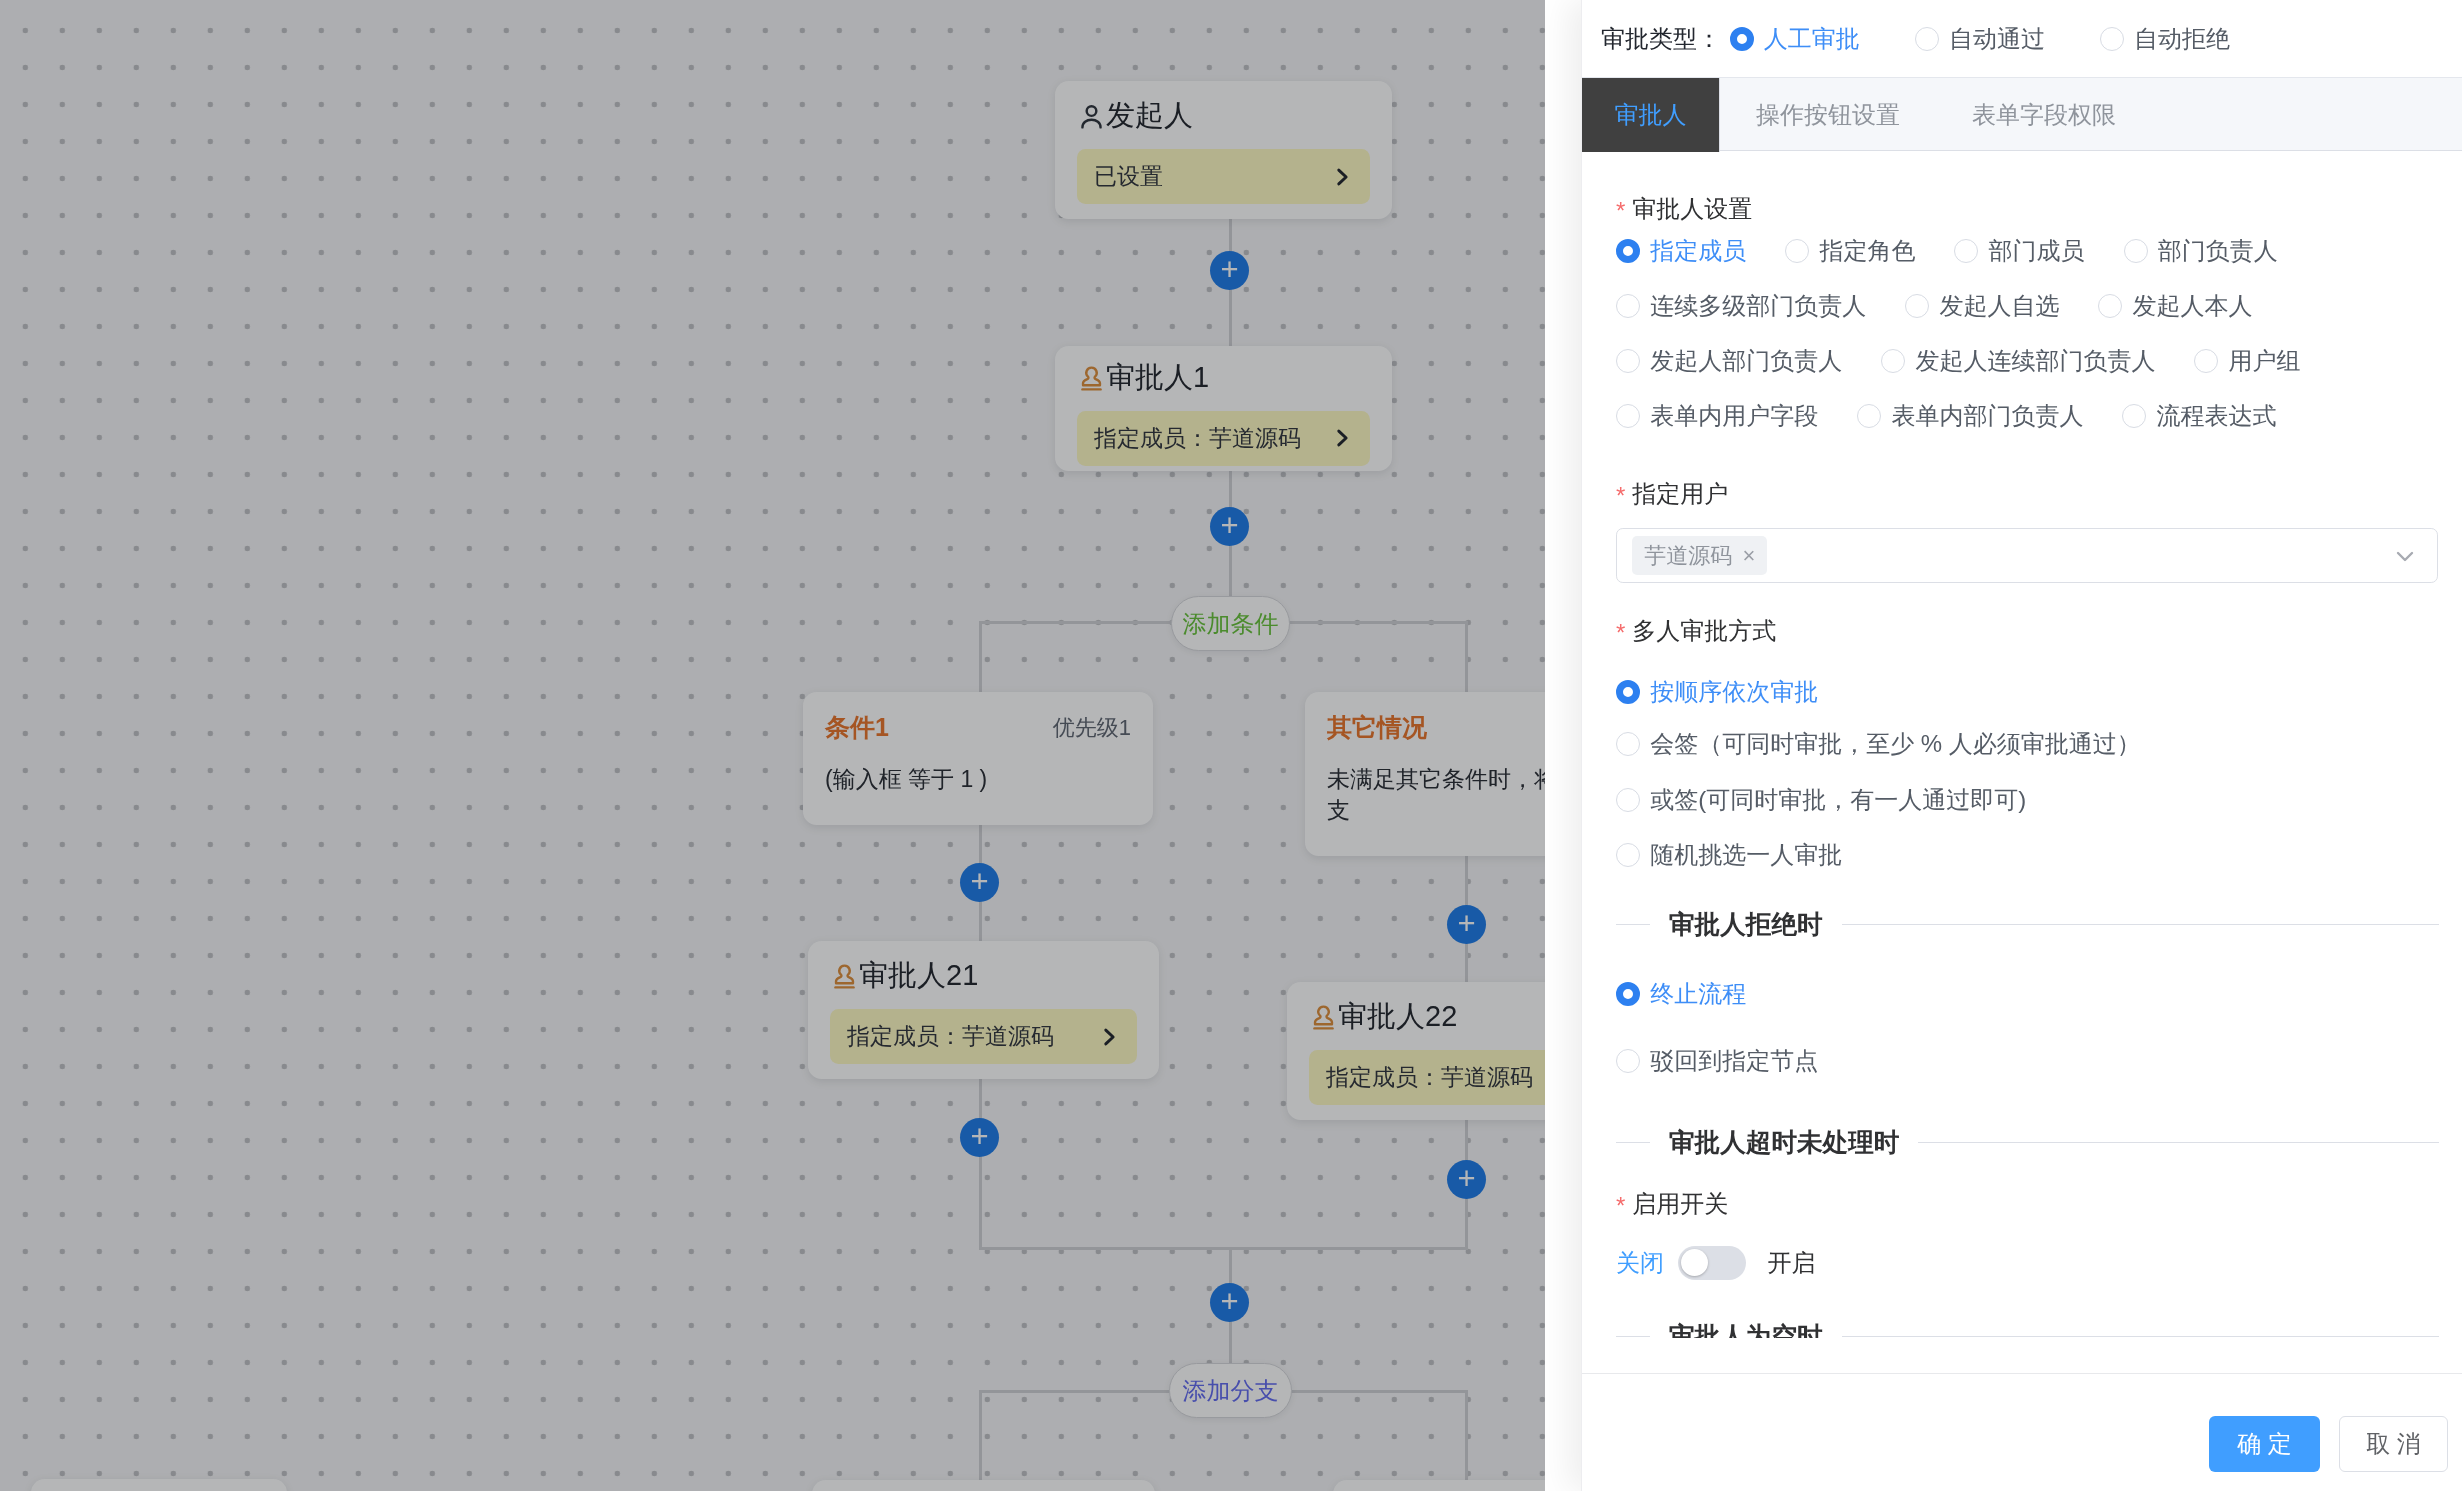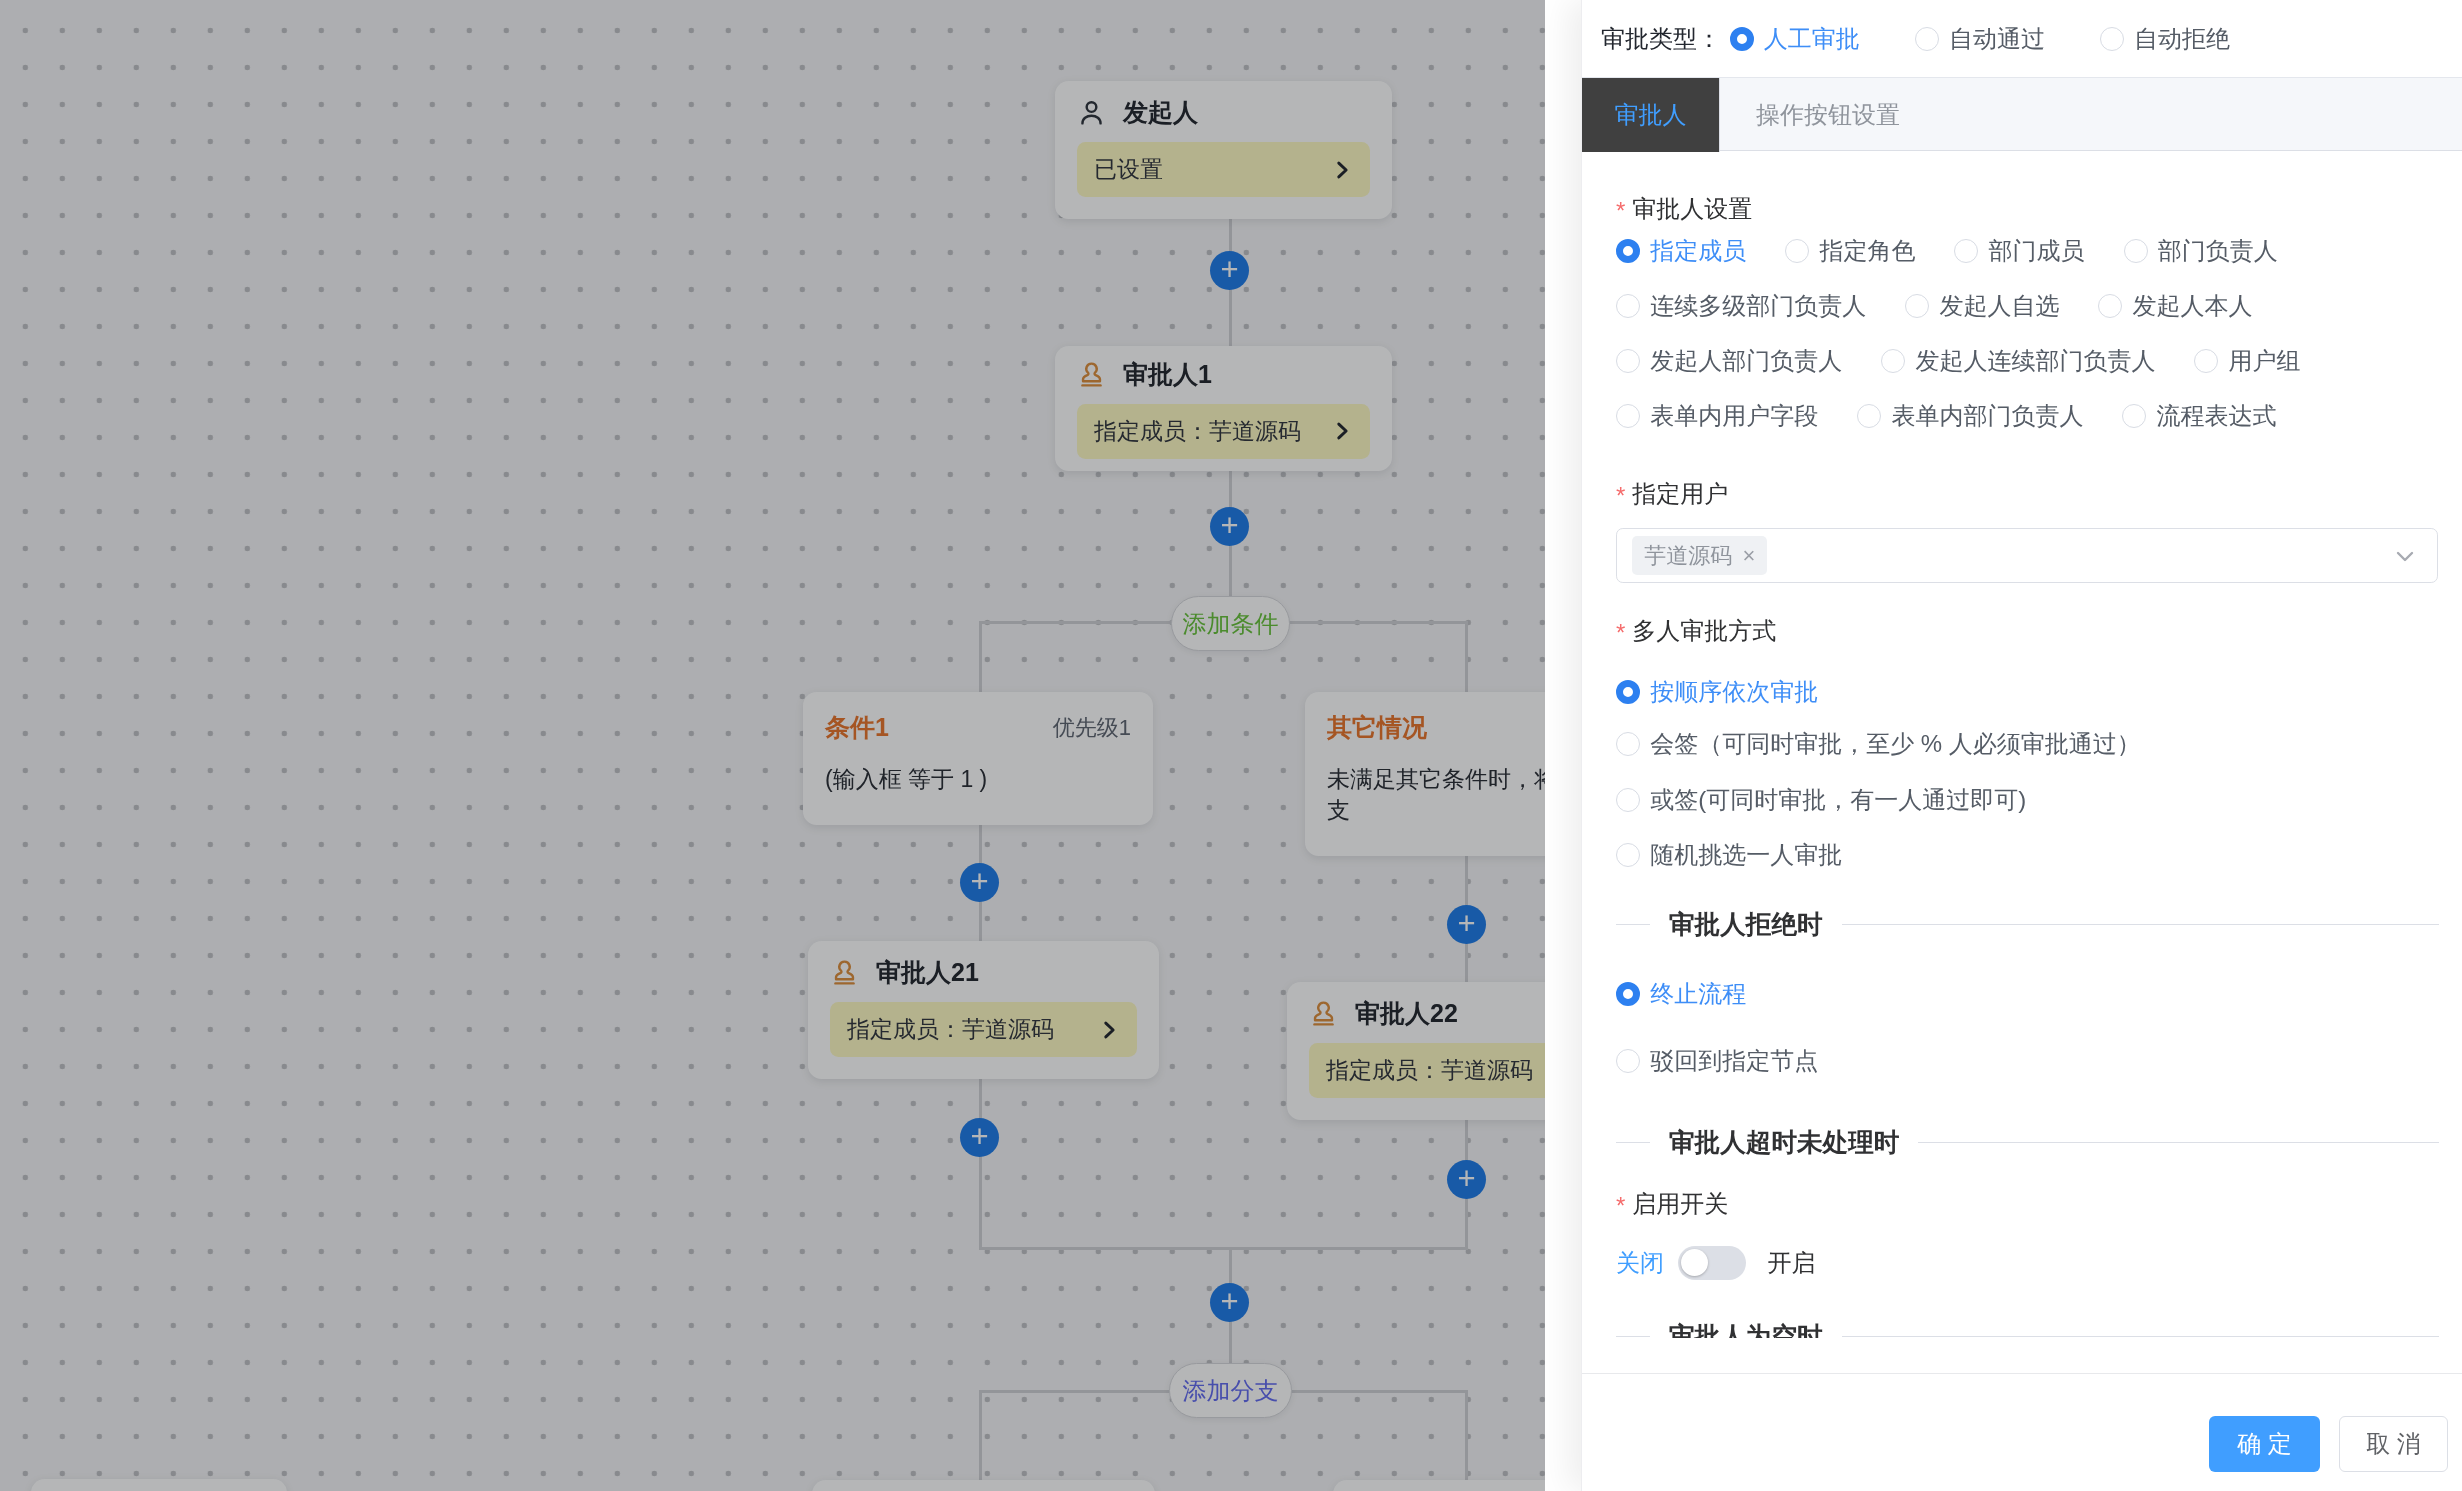--- a/index.html
+++ b/index.html
@@ -16,21 +16,21 @@
 
   .line { position:absolute; background:#cfd0d4; z-index:1; }
   .v { width:2.6px; } .h { height:2.6px; }
 
   .plus { position:absolute; width:39px; height:39px; border-radius:50%; background:#1f7ce8;
     z-index:6; color:#fff; display:flex; align-items:center; justify-content:center; }
   .plus::before { content:"+"; font-size:31px; line-height:1; font-weight:400; margin-top:-2.6px; }
 
   .node { position:absolute; background:#fff; border-radius:13.6px; z-index:5;
     box-shadow:0 2.6px 8.5px rgba(30,35,45,0.10); padding:15.3px 22px; }
-  .node-title { display:flex; align-items:center; gap:17px; font-size:25px; font-weight:700; color:#23272f; }
+  .node-title { display:flex; align-items:center; gap:0; font-size:29px; font-weight:400; color:#23272f; }
   .node-title .nicon { width:29px; height:29px; flex:0 0 auto; }
   .node-sub { margin-top:12.8px; height:55px; background:#fef9c3; border-radius:8.5px;
     display:flex; align-items:center; justify-content:space-between; padding:0 17px;
     font-size:23px; color:#32363e; }
   .chev { width:22px; height:22px; flex:0 0 auto; }
 
   .cond-head { display:flex; align-items:center; justify-content:space-between; }
   .cond-title { font-size:25px; font-weight:700; color:#e8752c; }
   .cond-priority { font-size:22px; color:#5f6672; }
   .cond-sum { margin-top:20.4px; font-size:23px; color:#2a2e36; line-height:1.33; }
@@ -255,20 +255,21 @@
           <span class="rdot"></span>
           <span class="rlabel">自动拒绝</span>
         </label>
       </div>
     </div>
 
     <div class="tabline"></div>
     <div class="tabs">
       <div class="tab active">审批人</div>
       <div class="tab">操作按钮设置</div>
+      <div class="tab">表单字段权限</div>
     </div>
 
     <div class="drawer-body">
 
       <div class="blk flabel req" style="top:38px;">审批人设置</div>
 
       <div class="blk hrow" style="top:80px;">
         <label class="radio sel">
             <span class="rdot"></span>
             <span class="rlabel">指定成员</span>

